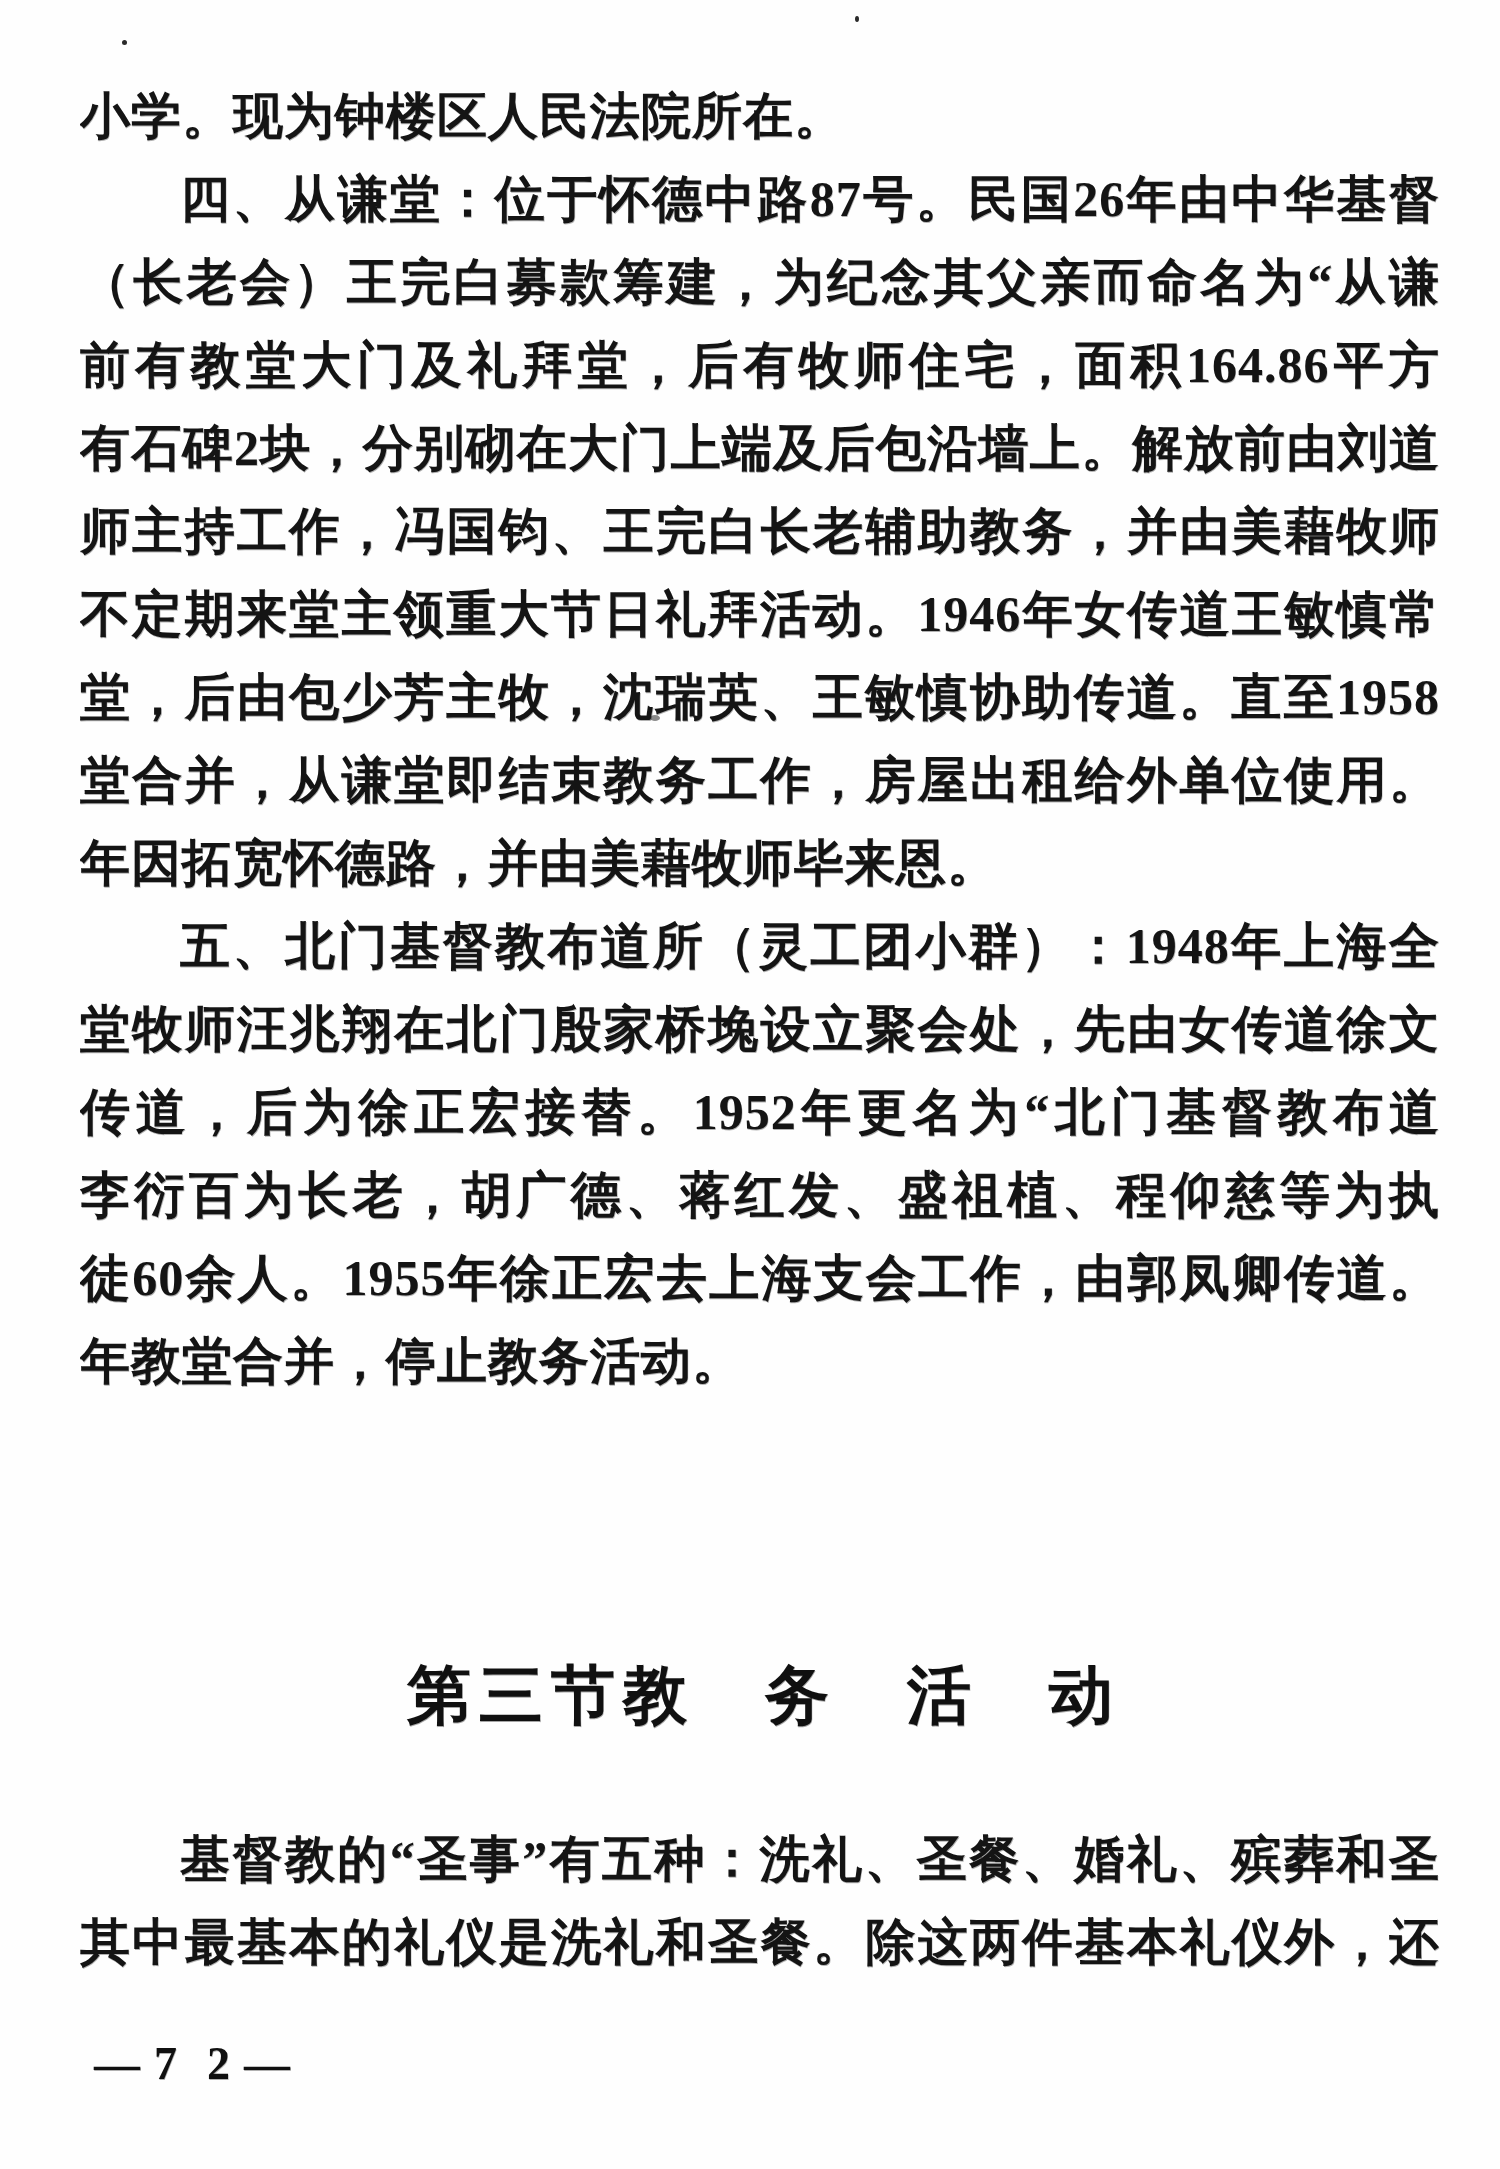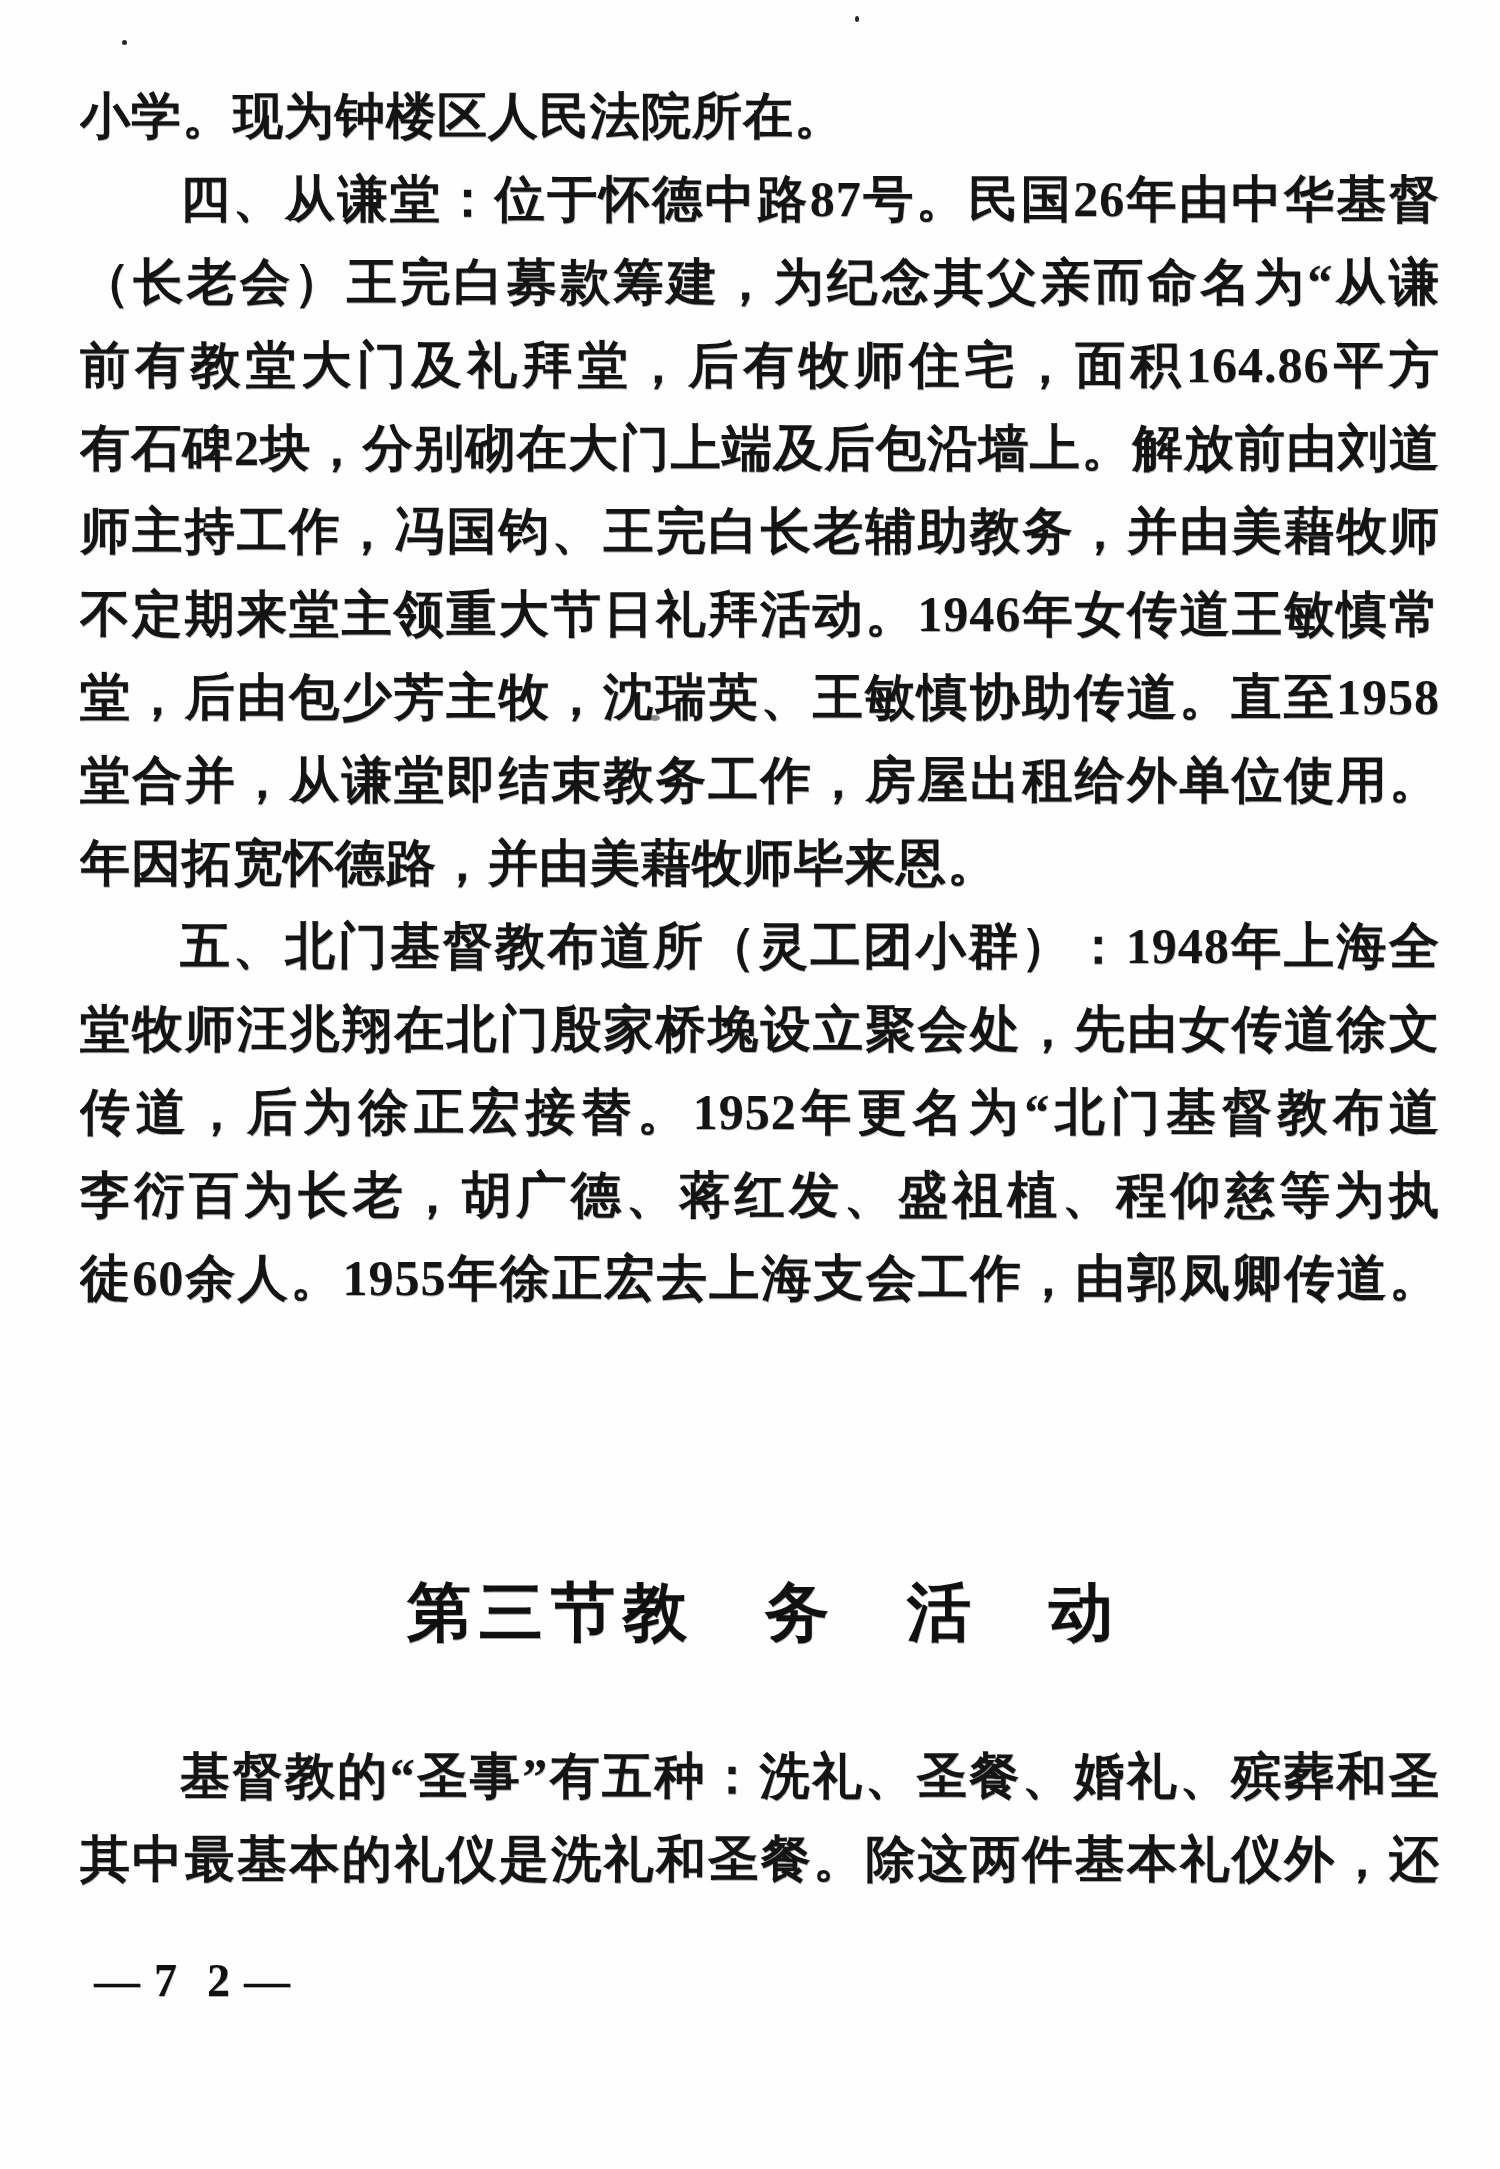--- a/index.html
+++ b/index.html
@@ -97,20 +97,21 @@
         <div class="line justify">堂，后由包少芳主牧，沈瑞英、王敏慎协助传道。直至1958年教</div>
         <div class="line justify">堂合并，从谦堂即结束教务工作，房屋出租给外单位使用。1983</div>
         <div class="line">年因拓宽怀德路，并由美藉牧师毕来恩。</div>
       </div>
       <div class="paragraph">
         <div class="line justify indent">五、北门基督教布道所（灵工团小群）：1948年上海全备福音</div>
         <div class="line justify">堂牧师汪兆翔在北门殷家桥堍设立聚会处，先由女传道徐文祺主持</div>
         <div class="line justify">传道，后为徐正宏接替。1952年更名为“北门基督教布道所”。</div>
         <div class="line justify">李衍百为长老，胡广德、蒋红发、盛祖植、程仰慈等为执事，有教</div>
         <div class="line justify">徒60余人。1955年徐正宏去上海支会工作，由郭凤卿传道。1958</div>
+        <div class="line">年教堂合并，停止教务活动。</div>
       </div>
     </div>
 
   <div class="section-heading">
     <span class="section-label">第三节</span><span class="section-title">教务活动</span>
   </div>
 
   <div id="body-bottom" class="body-bottom">
       <div class="paragraph">
         <div class="line justify indent">基督教的“圣事”有五种：洗礼、圣餐、婚礼、殡葬和圣职。</div>

